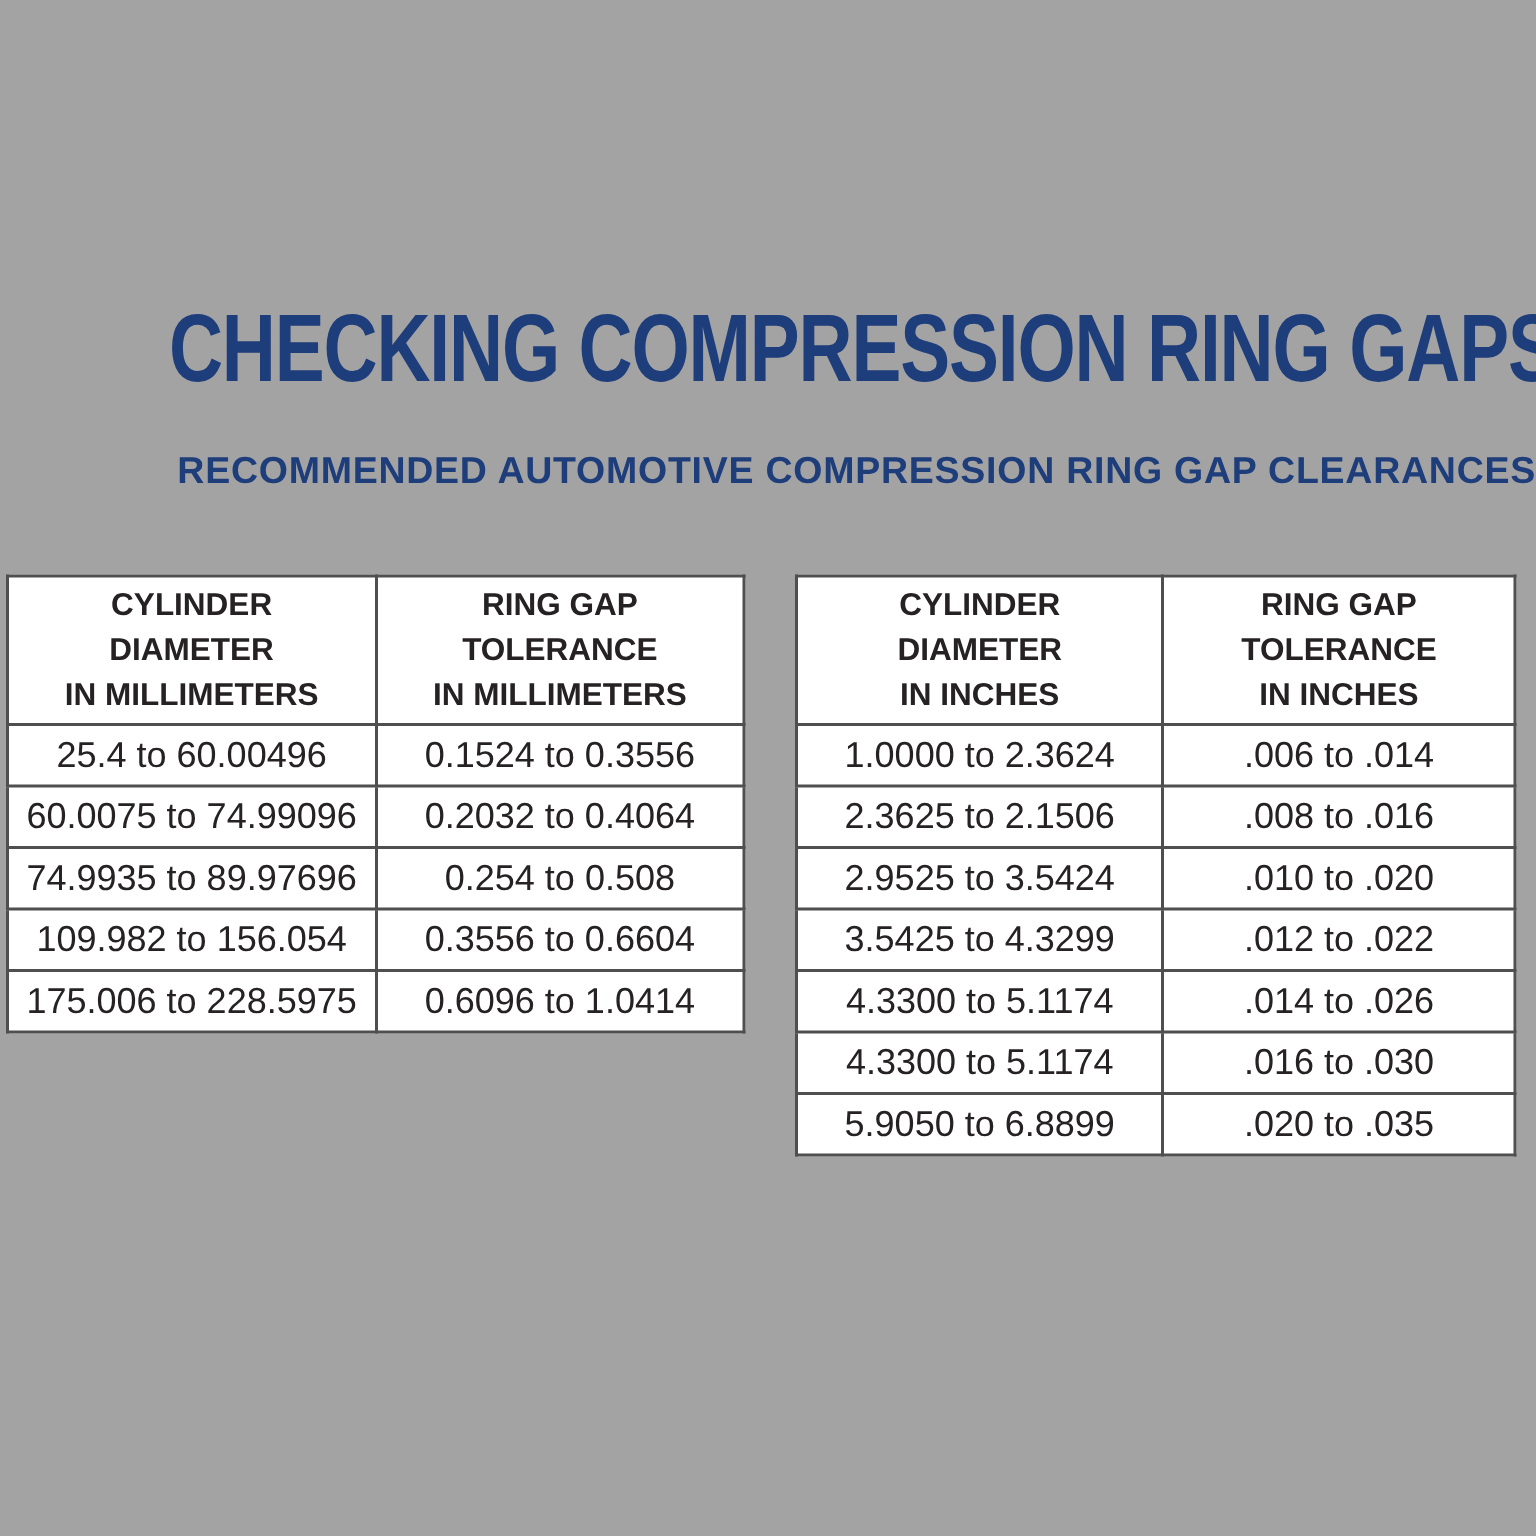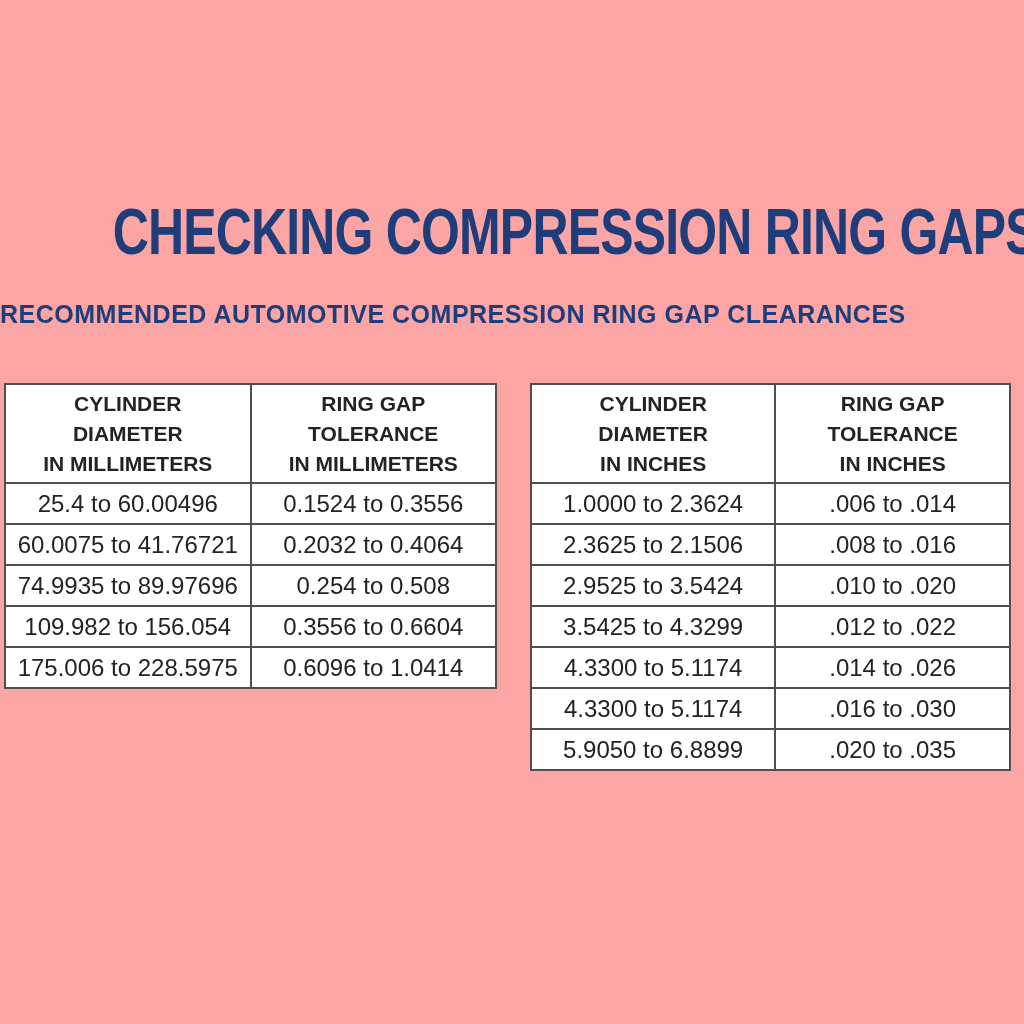--- a/index.html
+++ b/index.html
@@ -5,21 +5,21 @@
   html, body {
     margin: 0;
     padding: 0;
     background: #ffffff;
     font-family: "Liberation Sans", sans-serif;
   }
   .page {
     position: relative;
     width: 1024px;
     height: 1024px;
-    background: #fca5a5;
+    background: #a3a3a3;
     overflow: hidden;
   }
   .main-title {
     position: absolute;
     top: 198px;
     left: 0;
     width: 1024px;
     text-align: center;
     font-size: 64px;
     font-weight: bold;
@@ -28,21 +28,21 @@
     white-space: nowrap;
     transform: scaleX(0.78);
     transform-origin: 50% 50%;
     letter-spacing: -1px;
   }
   .subtitle {
     position: absolute;
     top: 300px;
     left: 0;
     width: 1024px;
-    text-align: left;
+    text-align: right;
     font-size: 25px;
     font-weight: bold;
     color: #1e3d7b;
     letter-spacing: 0.5px;
     white-space: nowrap;
   }
   table.spec {
     position: absolute;
     top: 383px;
     border-collapse: collapse;
@@ -101,21 +101,21 @@
           <div class="hline">IN MILLIMETERS</div>
         </th>
       </tr>
     </thead>
     <tbody>
         <tr>
           <td>25.4 to 60.00496</td>
           <td>0.1524 to 0.3556</td>
         </tr>
         <tr>
-          <td>60.0075 to 41.76721</td>
+          <td>60.0075 to 74.99096</td>
           <td>0.2032 to 0.4064</td>
         </tr>
         <tr>
           <td>74.9935 to 89.97696</td>
           <td>0.254 to 0.508</td>
         </tr>
         <tr>
           <td>109.982 to 156.054</td>
           <td>0.3556 to 0.6604</td>
         </tr>

